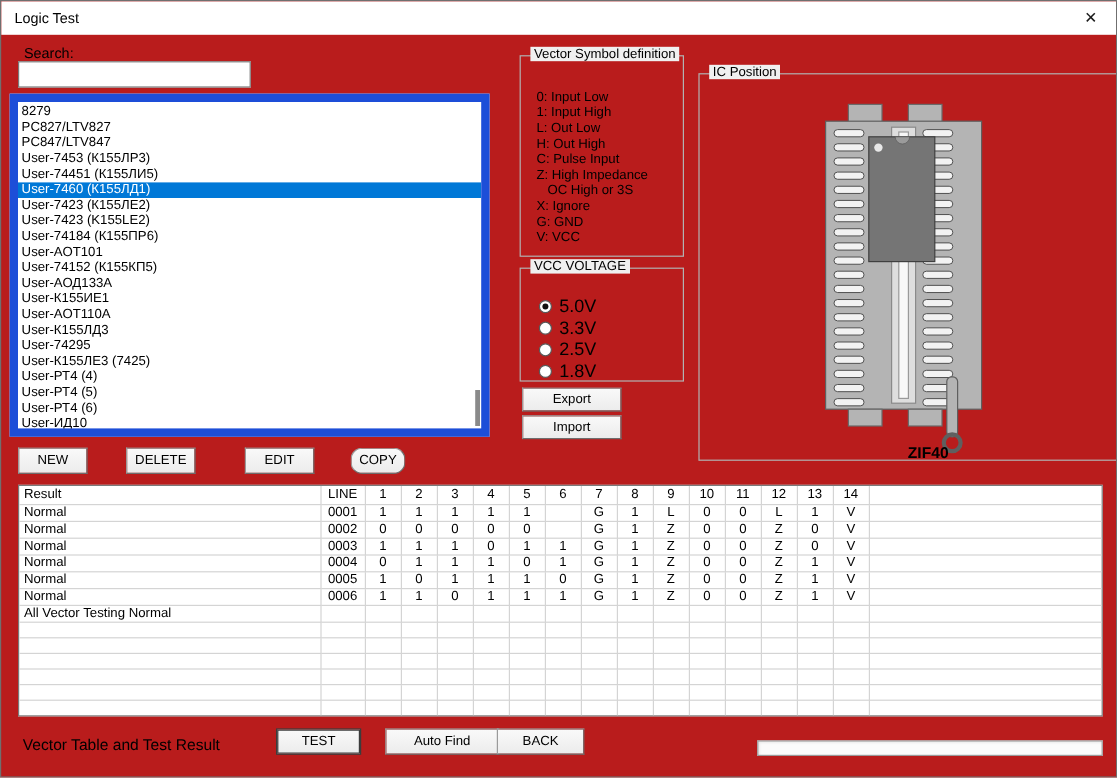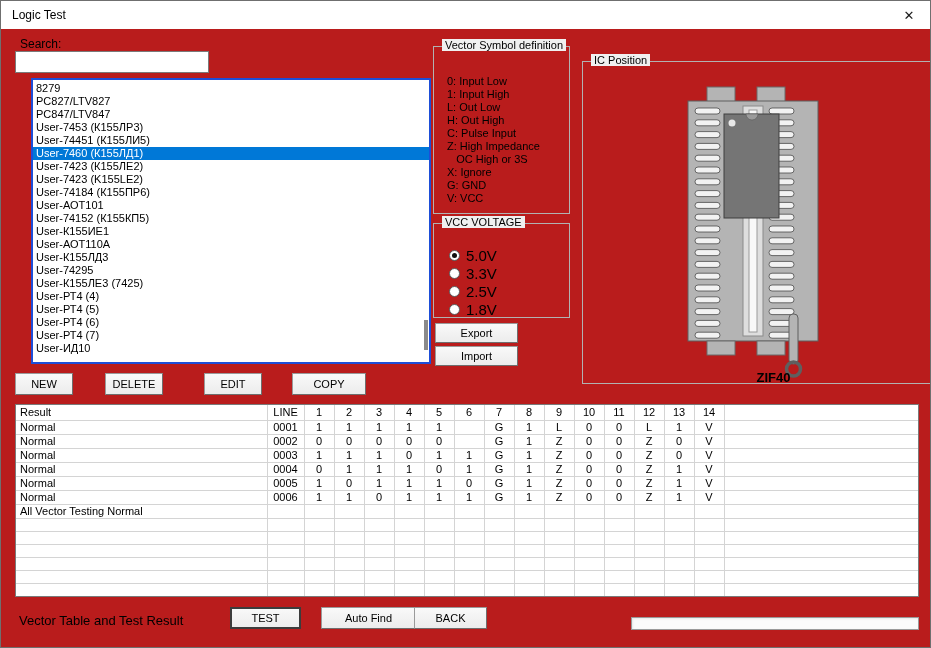--- a/index.html
+++ b/index.html
@@ -15,37 +15,37 @@
                display:flex; align-items:center; justify-content:center;
                font-size:13px; color:#1a1a1a; cursor:default; }
 
   
   .search-label { position:absolute; left:19px; top:36px; font-size:12px; }
   .search-input { position:absolute; left:14px; top:50px; width:194px; height:22px;
                   border:1px solid #7a7a7a; background:#fff; font:12px "Liberation Sans",sans-serif;
                   padding:0 4px; outline:none; }
 
   
-  .chip-list { position:absolute; left:30px; top:77px; width:400px; height:286px;
-               background:#fff; border:2px solid #1d4ed8; overflow:hidden; padding-top:2px; }
+  .chip-list { position:absolute; left:7px; top:77px; width:400px; height:286px;
+               background:#fff; border:7px solid #1d4ed8; overflow:hidden; padding-top:2px; }
   .list-item { height:13px; line-height:13px; font-size:11px; padding-left:3px;
                white-space:nowrap; color:#000; }
   .list-item.selected { background:#0078d7; color:#fff; }
   .list-scroll-thumb { position:absolute; right:1px; top:240px; width:4px; height:30px;
                        background:#8a8a8a; }
 
   
   .btn { position:absolute; display:flex; align-items:center; justify-content:center;
          background:linear-gradient(#f9f9f9,#ececec); font-size:11px; color:#000;
          border:1px solid #9a9a9a; border-right-color:#6e6e6e; border-bottom-color:#6e6e6e;
          cursor:default; }
   .btn-new    { left:14px;  top:372px; width:58px; height:22px; }
   .btn-delete { left:104px; top:372px; width:58px; height:22px; }
   .btn-edit   { left:203px; top:372px; width:58px; height:22px; }
-  .btn-copy   { left:291px; top:372px; width:74px; height:22px; }
+  .btn-copy   { left:291px; top:372px; width:46px; height:22px;border-radius:10px; }
   .btn-export { left:434px; top:322px; width:83px; height:20px; }
   .btn-import { left:434px; top:345px; width:83px; height:20px; }
   .btn-test   { left:229px; top:606px; width:71px; height:22px;
                 box-shadow:inset 0 0 0 1px #3c3c3c; border-color:#3c3c3c; }
   .btn-autofind { left:320px; top:606px; width:95px; height:22px; }
   .btn-back   { left:413px; top:606px; width:73px; height:22px; }
 
   
   .groupbox { position:absolute; border:1px solid #b2b2b2; }
   .gb-title { position:absolute; top:-8px; left:8px; background:#f0f0f0; padding:0 3px;
@@ -106,29 +106,29 @@
       <div class="list-item">PC827/LTV827</div>
       <div class="list-item">PC847/LTV847</div>
       <div class="list-item">User-7453 (К155ЛР3)</div>
       <div class="list-item">User-74451 (К155ЛИ5)</div>
       <div class="list-item selected">User-7460 (К155ЛД1)</div>
       <div class="list-item">User-7423 (К155ЛЕ2)</div>
       <div class="list-item">User-7423 (K155LE2)</div>
       <div class="list-item">User-74184 (К155ПР6)</div>
       <div class="list-item">User-АОТ101</div>
       <div class="list-item">User-74152 (К155КП5)</div>
+      <div class="list-item">User-АОД133А</div>
       <div class="list-item">User-К155ИЕ1</div>
       <div class="list-item">User-АОТ110А</div>
       <div class="list-item">User-К155ЛД3</div>
       <div class="list-item">User-74295</div>
       <div class="list-item">User-К155ЛЕ3 (7425)</div>
       <div class="list-item">User-РТ4 (4)</div>
       <div class="list-item">User-РТ4 (5)</div>
       <div class="list-item">User-РТ4 (6)</div>
-      <div class="list-item">User-РТ4 (7)</div>
       <div class="list-item">User-ИД10</div>
     </div>
 
   <div class="btn btn-new">NEW</div>
   <div class="btn btn-delete">DELETE</div>
   <div class="btn btn-edit">EDIT</div>
   <div class="btn btn-copy">COPY</div>
 
   <div class="groupbox gb-symbols">
     <div class="gb-title">Vector Symbol definition</div>

